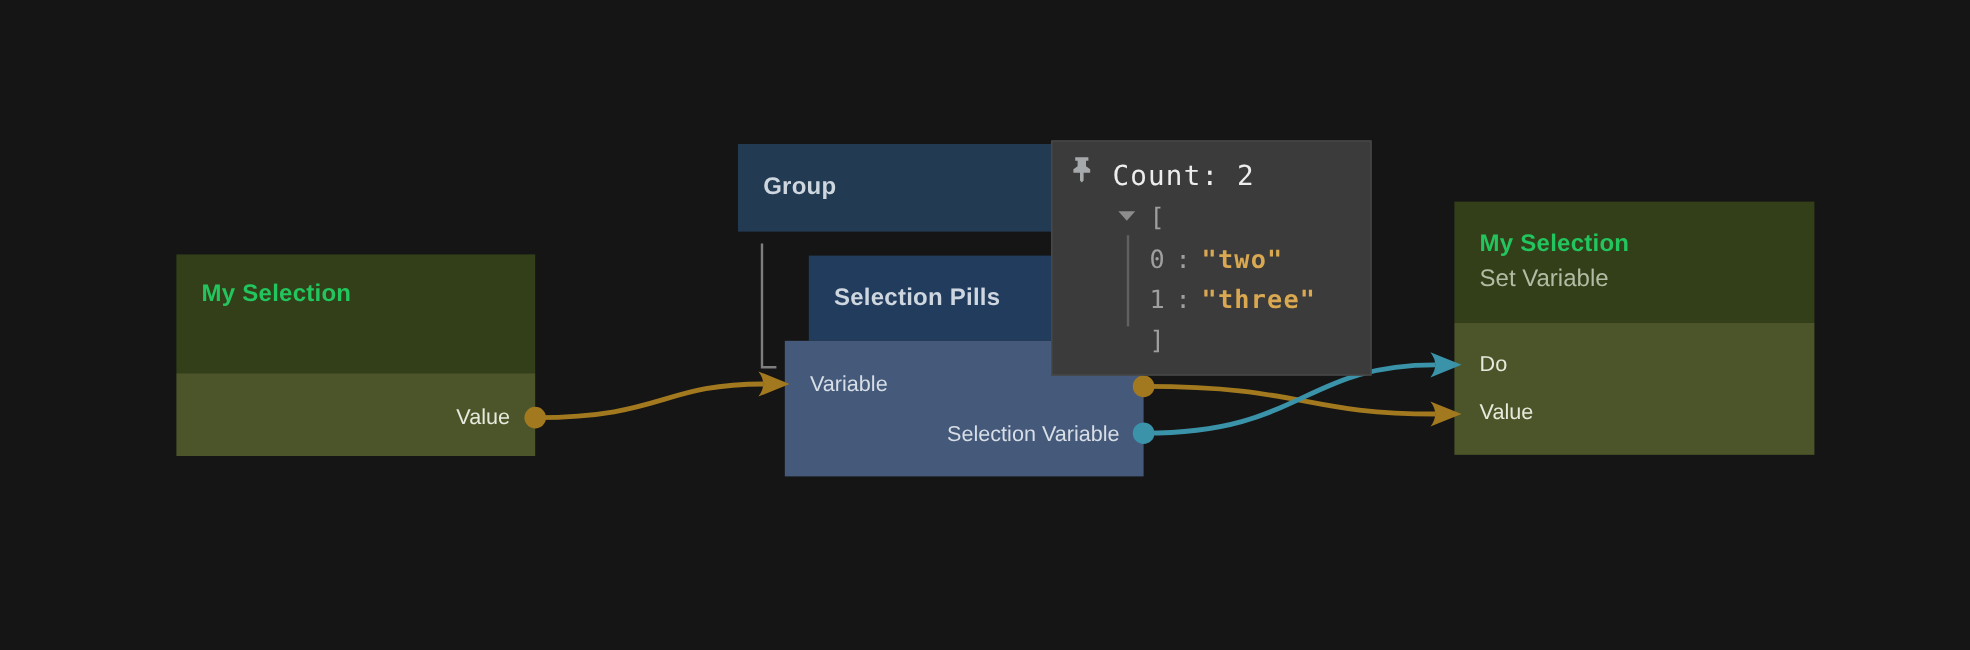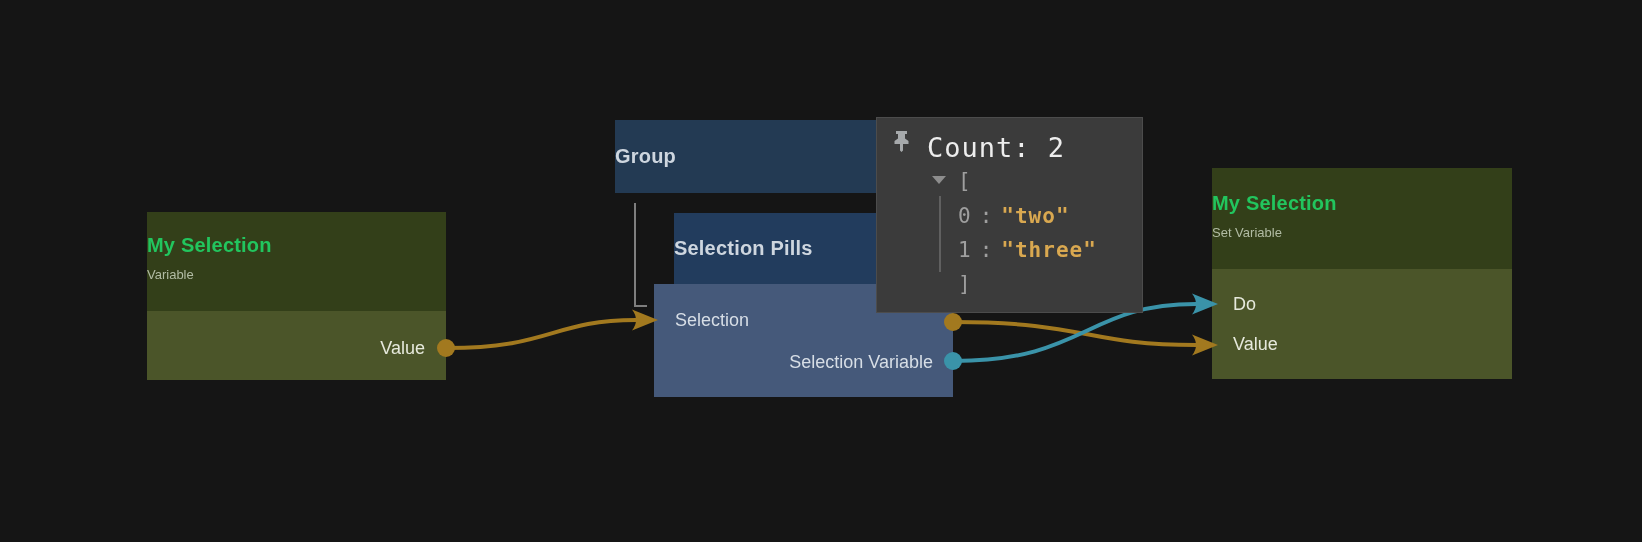--- a/index.html
+++ b/index.html
@@ -2,41 +2,41 @@
 <html><head>
 <meta charset="utf-8">
 <style>
   html,body{margin:0;padding:0;background:#0c0c0c;}
   .canvas{
     position:relative;width:1642px;height:542px;overflow:hidden;
     font-family:"Liberation Sans",sans-serif;
     background:#151515;
   }
   .node{position:absolute;display:flex;flex-direction:column;}
-  .node-header{flex:0 0 auto;box-sizing:border-box;}
+  .node-header{flex:0 0 auto;box-sizing:border-box;padding-left:21px;}
   .node-header.two-line{padding-top:19px;}
   .node-header.one-line{display:flex;align-items:center;}
   .node-body{flex:1 1 auto;position:relative;}
   .node-title{font-size:20px;line-height:29px;font-weight:700;color:#22c55e;letter-spacing:.2px;}
-  .node-subtitle{font-size:13px;line-height:29px;font-weight:400;color:#b2bca4;}
+  .node-subtitle{font-size:20px;line-height:29px;font-weight:400;color:#b2bca4;}
   .blue .node-title{color:#ced6df;font-weight:700;}
   .port-label{position:absolute;transform:translateY(-50%);font-size:18px;white-space:nowrap;}
   .green-label{color:#e6e9dc;}
   .blue-label{color:#d7dee6;}
   .wires{position:absolute;left:0;top:0;pointer-events:none;}
   .wires *{pointer-events:auto;}
   
   .popup{
     position:absolute;left:876px;top:117px;width:267px;height:196px;
     border:1px solid #4c4c4c;box-sizing:border-box;
     font-family:"DejaVu Sans Mono",monospace;
   }
   .popup .count{
     position:absolute;left:50px;top:29px;transform:translateY(-50%);
-    font-size:27px;letter-spacing:1px;color:#ededed;white-space:pre;
+    font-size:23px;letter-spacing:1px;color:#ededed;white-space:pre;
   }
   .pin{position:absolute;left:15px;top:12px;}
   .tri{
     position:absolute;left:55px;top:58px;width:0;height:0;
     border-left:7px solid transparent;border-right:7px solid transparent;
     border-top:8px solid #8d8d8d;
   }
   .mono-row{
     position:absolute;left:81px;transform:translateY(-50%);
     font-size:21px;letter-spacing:1px;white-space:pre;color:#9f9f9f;
@@ -46,39 +46,38 @@
   .guide{position:absolute;left:62px;top:78px;width:2px;height:76px;background:#606060;}
 </style>
 </head>
 <body>
 
 <div class="canvas" style="background-color: rgb(21, 21, 21);">
 
   <div class="node green" style="left:147px;top:212px;width:299px;height:168px">
     <div class="node-header two-line" style="height: 99px; background-color: rgb(51, 63, 25);">
       <div class="node-title">My Selection</div>
-      <div class="node-subtitle">Variable</div>
     </div>
     <div class="node-body" style="background-color: rgb(75, 85, 41);">
       <span class="port-label green-label" style="right:21px;top:37px">Value</span>
     </div>
   </div>
 
   <div class="node blue" style="left:615px;top:120px;width:265px;height:73px">
     <div class="node-header one-line" style="height: 73px; background-color: rgb(35, 58, 83);">
       <div class="node-title">Group</div>
     </div>
   </div>
 
   <div class="node blue" style="left:654px;top:213px;width:299px;height:184px">
     <div class="node-header one-line" style="height: 71px; background-color: rgb(34, 60, 93); margin-left: 20px;">
       <div class="node-title">Selection Pills</div>
     </div>
     <div class="node-body" style="background-color: rgb(69, 89, 122);">
-      <span class="port-label blue-label" style="left:21px;top:36px">Selection</span>
+      <span class="port-label blue-label" style="left:21px;top:36px">Variable</span>
       <span class="port-label blue-label" style="right:20px;top:78px">Selection Variable</span>
     </div>
   </div>
 
   <div class="node green" style="left:1212px;top:168px;width:300px;height:211px">
     <div class="node-header two-line" style="height: 101px; padding-top: 21px; background-color: rgb(51, 63, 25);">
       <div class="node-title">My Selection</div>
       <div class="node-subtitle">Set Variable</div>
     </div>
     <div class="node-body" style="background-color: rgb(75, 85, 41); text-align: center;">

